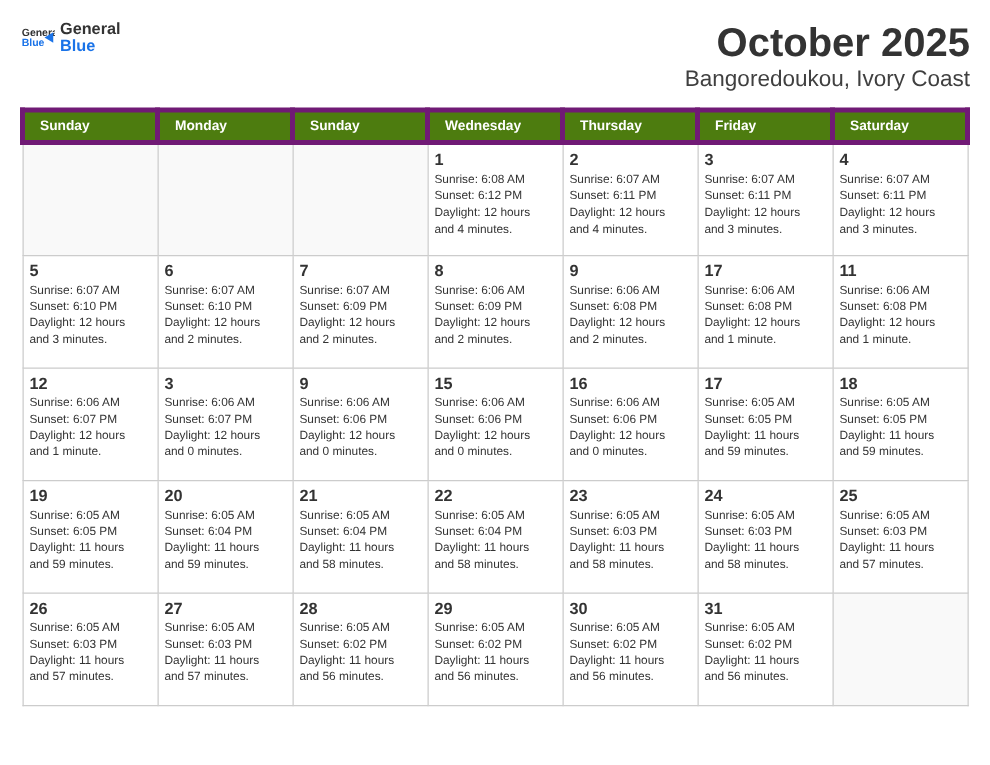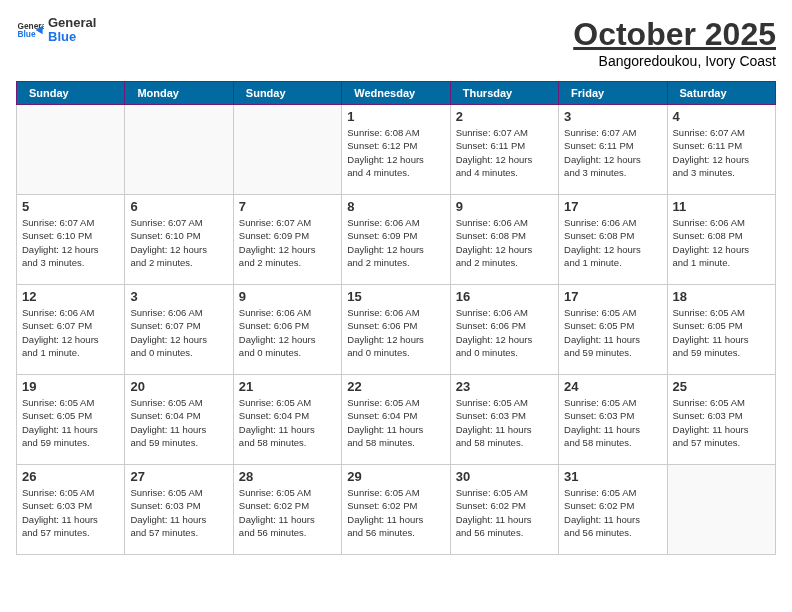--- a/index.html
+++ b/index.html
@@ -25,39 +25,38 @@
       width: 28px;
       height: 28px;
     }
     .title-block {
       text-align: right;
     }
     .month-title {
       font-size: 32px;
       font-weight: bold;
       color: #333;
-      text-decoration: underline;
     }
     .location {
-      font-size: 14px;
-      color: #000000;
+      font-size: 18px;
+      color: #404040;
     }
     .calendar {
       width: 100%;
       border-collapse: collapse;
       font-size: 10px;
     }
     .calendar th {
-      background: #0369a1;
+      background: #4d7c0f;
       color: #fff;
       text-align: left;
       padding: 5px 12px;
       font-size: 11px;
       font-weight: bold;
-      border: 1px solid #701a75;
+      border: 4px solid #701a75;
     }
     .calendar td {
       border: 1px solid #ccc;
       vertical-align: top;
       padding: 4px 5px;
       width: 107px;
       min-height: 80px;
       height: 90px;
       background: #fff;
     }

